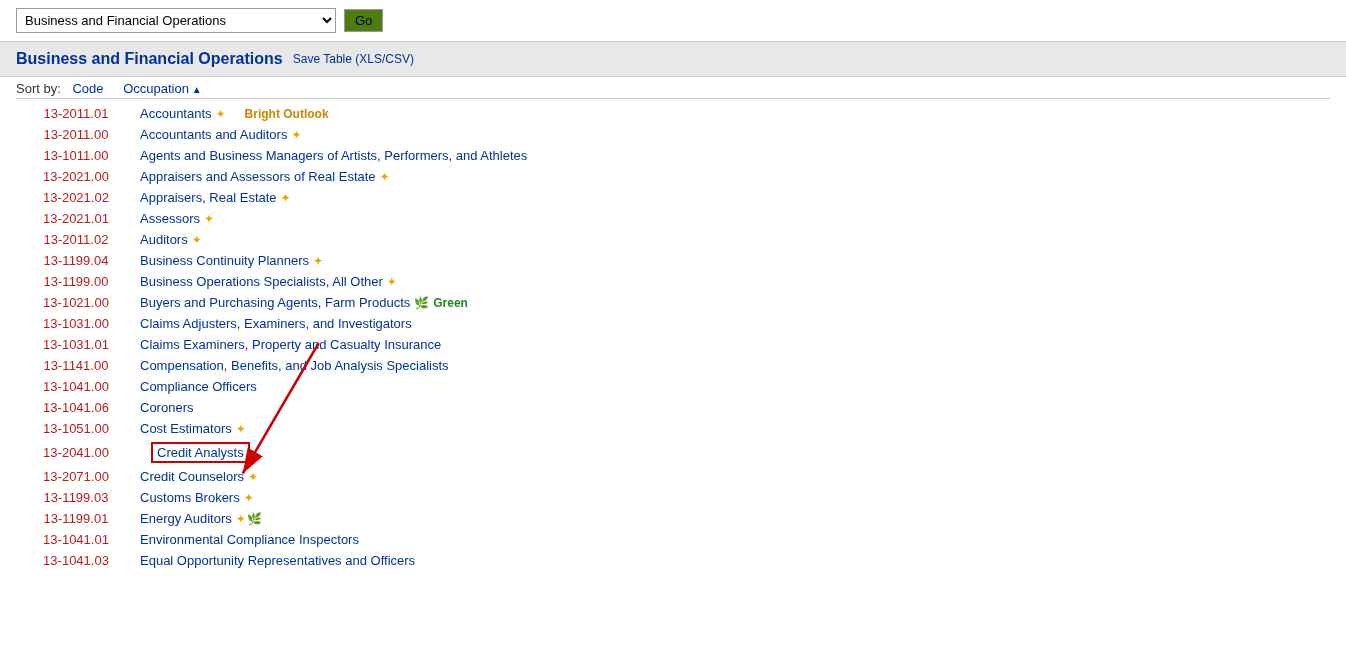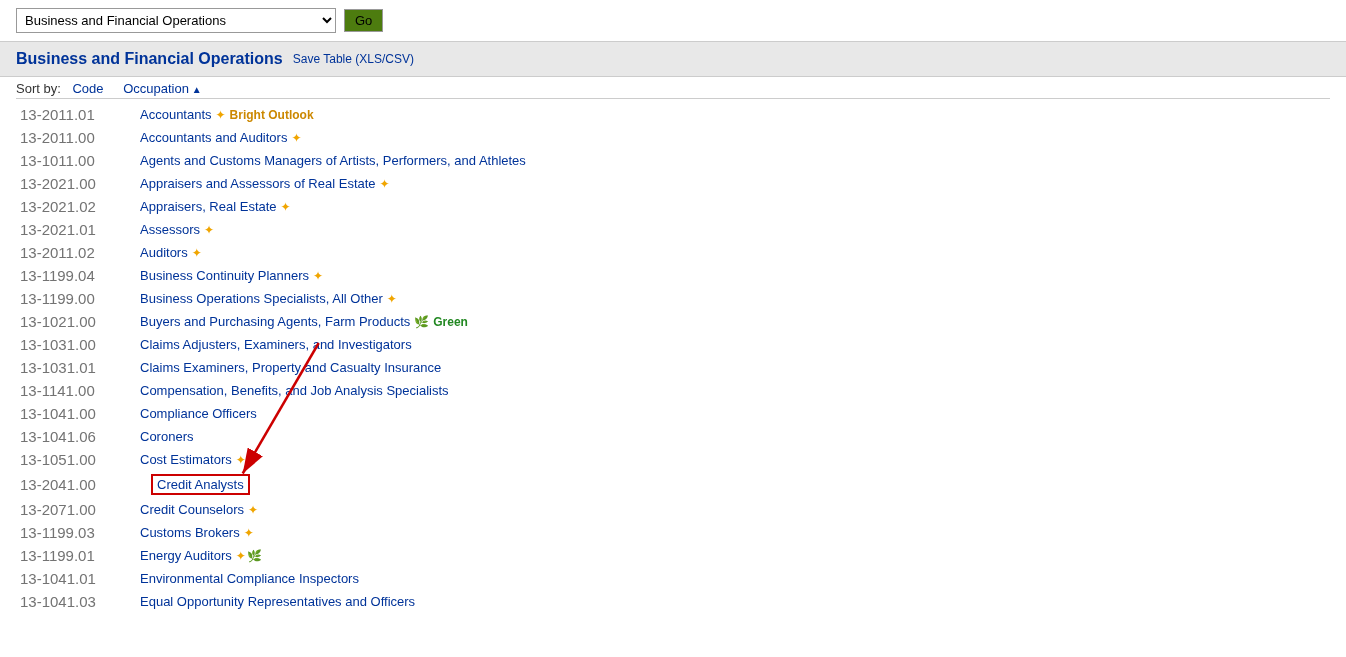--- a/index.html
+++ b/index.html
@@ -79,38 +79,38 @@
       border-collapse: collapse;
       padding: 0 16px;
     }
 
     .occupation-table td {
       padding: 3px 4px;
       vertical-align: middle;
     }
 
     .code-cell {
-      text-align: left;
-      color: #737373;
-      font-size: 15px;
+      text-align: center;
+      color: #b91c1c;
+      font-size: 13px;
       width: 120px;
       padding-right: 8px;
     }
 
     .occ-link {
       color: #003399;
       text-decoration: none;
       font-size: 13px;
     }
 
     .bright-outlook {
       color: #cc8800;
       font-size: 12px;
       font-weight: bold;
-      margin-left: 4px;
+      margin-left: 19px;
     }
 
     .star-icon {
       color: #f0a500;
       font-size: 12px;
       margin-left: 4px;
     }
 
     .green-badge {
       color: #228822;
@@ -171,21 +171,21 @@
     <tr>
           <td class="code-cell">13-2011.01</td>
           <td><a class="occ-link" href="#">Accountants</a><span class="star-icon">✦</span><span class="bright-outlook">Bright Outlook</span></td>
         </tr>
         <tr>
           <td class="code-cell">13-2011.00</td>
           <td><a class="occ-link" href="#">Accountants and Auditors</a><span class="star-icon">✦</span></td>
         </tr>
         <tr>
           <td class="code-cell">13-1011.00</td>
-          <td><a class="occ-link" href="#">Agents and Customs Managers of Artists, Performers, and Athletes</a></td>
+          <td><a class="occ-link" href="#">Agents and Business Managers of Artists, Performers, and Athletes</a></td>
         </tr>
         <tr>
           <td class="code-cell">13-2021.00</td>
           <td><a class="occ-link" href="#">Appraisers and Assessors of Real Estate</a><span class="star-icon">✦</span></td>
         </tr>
         <tr>
           <td class="code-cell">13-2021.02</td>
           <td><a class="occ-link" href="#">Appraisers, Real Estate</a><span class="star-icon">✦</span></td>
         </tr>
         <tr>

